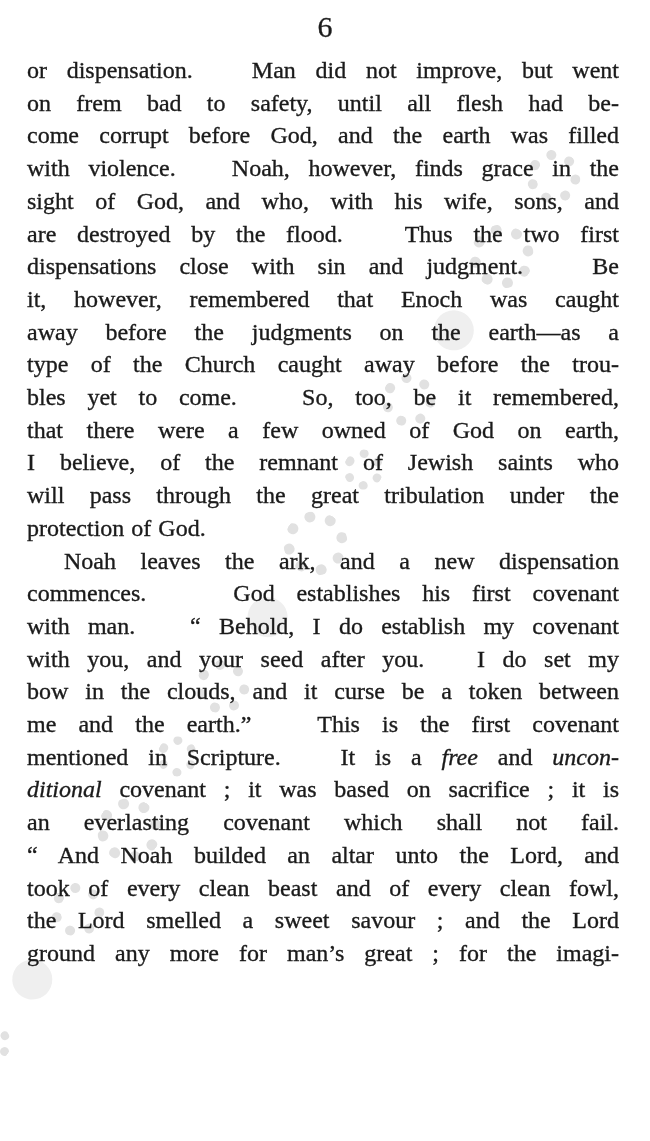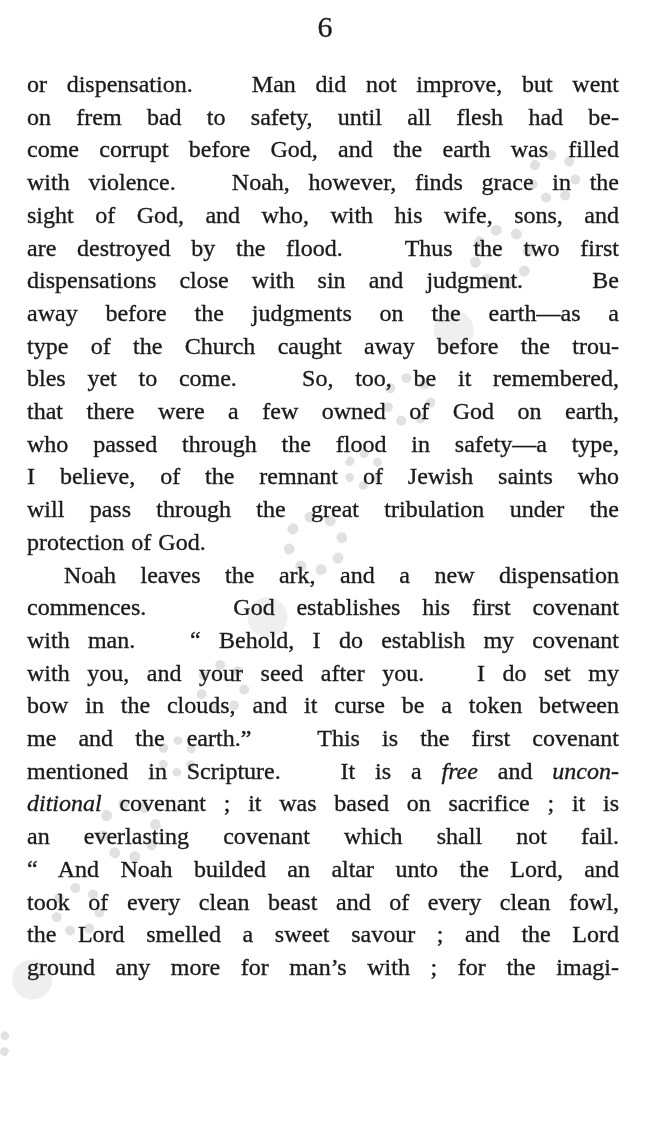--- a/index.html
+++ b/index.html
@@ -56,21 +56,21 @@
     left: 0;
     width: 650px;
     text-align: center;
     font-size: 30px;
     z-index: 1;
     -webkit-text-stroke: 0.3px #1b1b1b;
   }
   .text-block {
     position: absolute;
     left: 27px;
-    top: 68px;
+    top: 54px;
     width: 592px;
     z-index: 1;
     -webkit-text-stroke: 0.35px #1b1b1b;
   }
   .para { margin: 0; padding: 0; }
   .line {
     font-size: 24px;
     line-height: 32.7px;
     text-align: justify;
     text-align-last: justify;
@@ -110,40 +110,40 @@
   <div class="text-block">
 
     <div class="para para-1">
       <div class="line">or dispensation.&nbsp;&nbsp; Man did not improve, but went</div>
       <div class="line">on frem bad to safety, until all flesh had be-</div>
       <div class="line">come corrupt before God, and the earth was filled</div>
       <div class="line">with violence.&nbsp;&nbsp; Noah, however, finds grace in the</div>
       <div class="line">sight of God, and who, with his wife, sons, and</div>
       <div class="line">are destroyed by the flood.&nbsp;&nbsp; Thus the two first</div>
       <div class="line">dispensations close with sin and judgment.&nbsp;&nbsp; Be</div>
+      <div class="line">it, however, remembered that Enoch was caught</div>
       <div class="line">away before the judgments on the earth—as a</div>
       <div class="line">type of the Church caught away before the trou-</div>
       <div class="line">bles yet to come.&nbsp;&nbsp; So, too, be it remembered,</div>
       <div class="line">that there were a few owned of God on earth,</div>
-      <div class="line">who passed through the flood in safety—a type,</div>
       <div class="line">I believe, of the remnant of Jewish saints who</div>
       <div class="line">will pass through the great tribulation under the</div>
       <div class="line flush-left">protection of God.</div>
     </div>
 
     <div class="para para-2">
       <div class="line first">Noah leaves the ark, and a new dispensation</div>
       <div class="line">commences.&nbsp;&nbsp;&nbsp; God establishes his first covenant</div>
       <div class="line">with man.&nbsp;&nbsp; “ Behold, I do establish my covenant</div>
       <div class="line">with you, and your seed after you.&nbsp;&nbsp; I do set my</div>
       <div class="line">bow in the clouds, and it curse be a token between</div>
       <div class="line">me and the earth.”&nbsp;&nbsp; This is the first covenant</div>
       <div class="line"><span>mentioned in Scripture.&nbsp;&nbsp; It is a </span><span class="it">free</span><span> and </span><span class="it">uncon-</span></div>
       <div class="line"><span class="it">ditional</span><span> covenant ; it was based on sacrifice ; it is</span></div>
       <div class="line">an everlasting covenant which shall not fail.</div>
       <div class="line">“ And Noah builded an altar unto the Lord, and</div>
       <div class="line">took of every clean beast and of every clean fowl,</div>
       <div class="line">the Lord smelled a sweet savour ; and the Lord</div>
-      <div class="line">ground any more for man’s with ; for the imagi-</div>
+      <div class="line">ground any more for man’s great ; for the imagi-</div>
     </div>
 
   </div>
 </div>
 
 </body></html>

